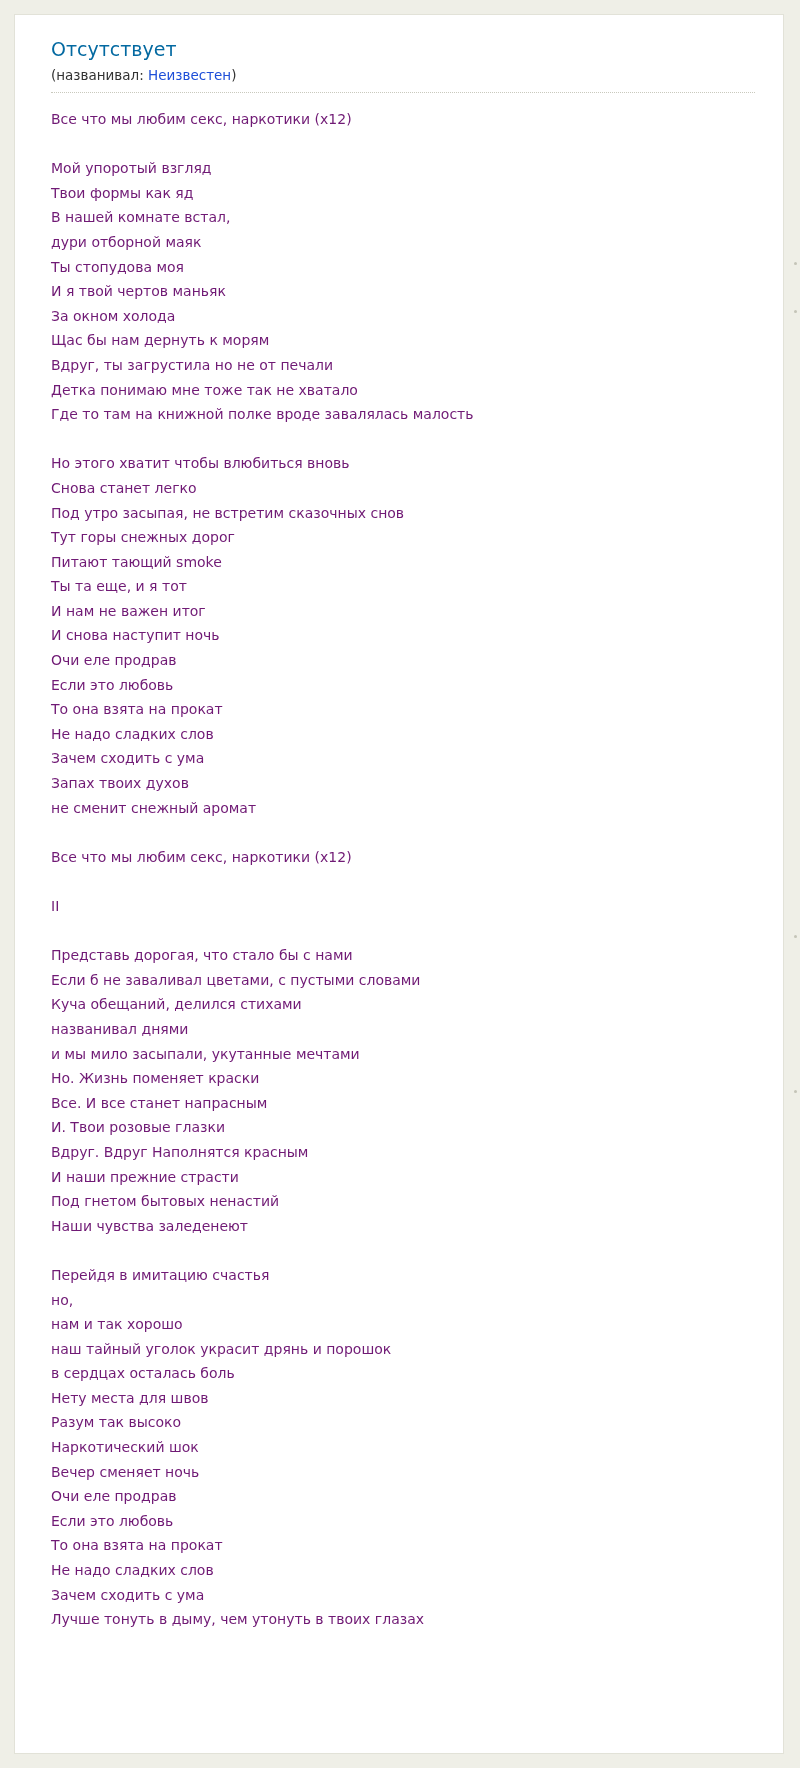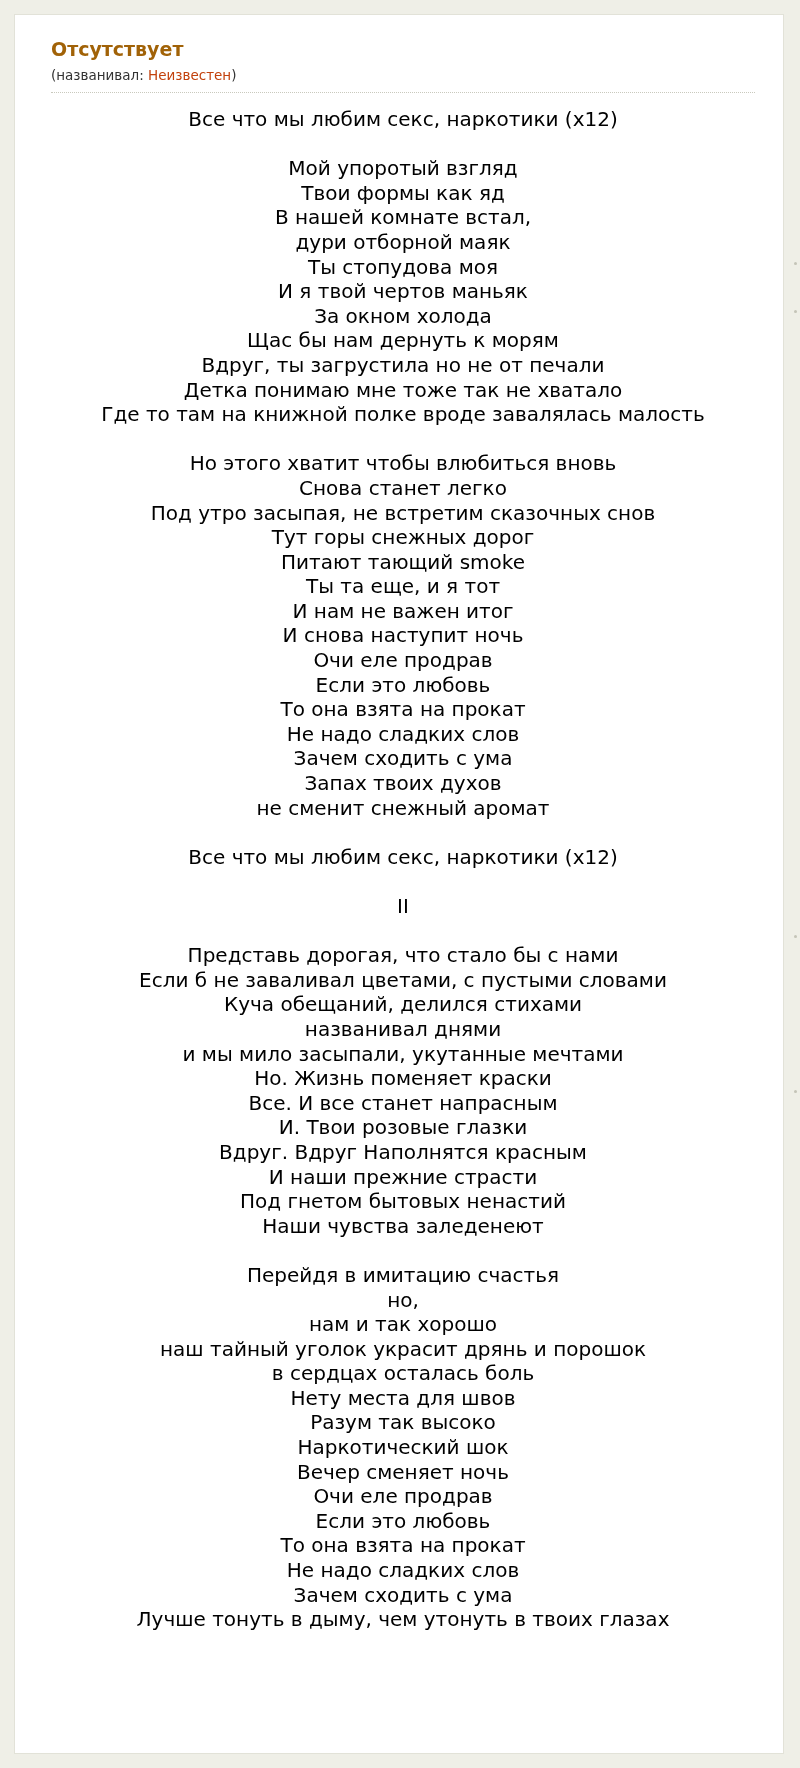--- a/index.html
+++ b/index.html
@@ -20,45 +20,44 @@
     background: #efefe7;
   }
   .sheet {
     background: #ffffff;
     border: 1px solid #e2e2d8;
     box-sizing: border-box;
     min-height: 1740px;
     padding: 22px 28px 28px 36px;
   }
   .song-title {
-    color: #a16207;
+    color: #0369a1;
     font-size: 19px;
     line-height: 24px;
     margin: 0 0 6px 0;
-    font-weight: bold;
+    font-weight: normal;
   }
   .artist-line {
     font-size: 13.5px;
     color: #333333;
     padding-bottom: 9px;
     border-bottom: 1px dotted #c9c9bd;
     margin-bottom: 14px;
   }
   .artist-line .artist-link {
-    color: #c2410c;
+    color: #1d4ed8;
     text-decoration: none;
   }
   .lyrics {
-    font-size: 20px;
+    font-size: 14px;
     line-height: 24.6px;
-    color: #000000;
+    color: #701a75;
     white-space: pre-wrap;
     margin: 0;
     font-family: "DejaVu Sans", "Liberation Sans", sans-serif;
-    text-align: center;
   }
   .scroll-dot {
     position: absolute;
     right: 3px;
     width: 3px;
     height: 3px;
     background: #c4c4b8;
     border-radius: 50%;
   }
   .page-wrap { position: relative; }

